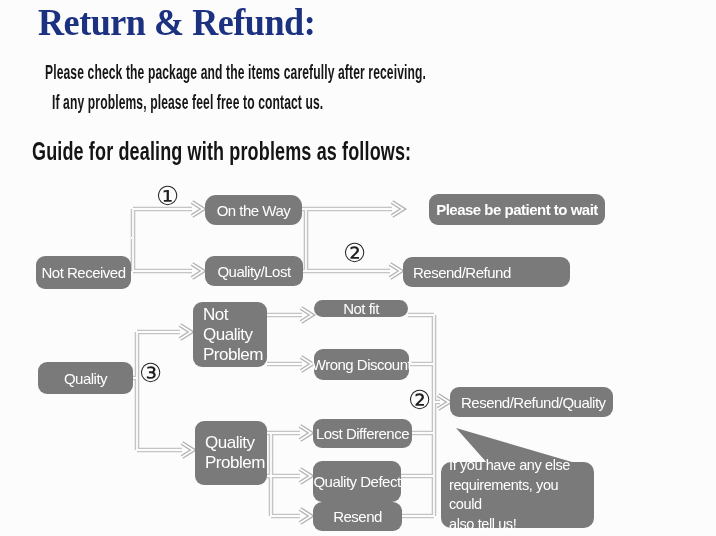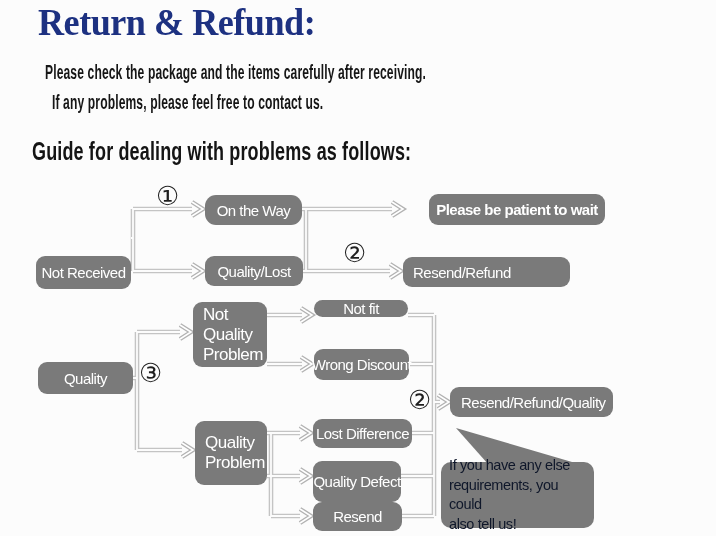--- a/index.html
+++ b/index.html
@@ -57,21 +57,21 @@
   #n-wrong-delivery         { left:314px; top:349px; width:95px;  height:31px; }
   #n-resend-refund-discount { left:450px; top:387px; width:163px; height:30px; justify-content:flex-start; padding-left:11px; }
   #n-quality-problem        { left:195px; top:421px; width:72px;  height:64px; }
   #n-color-difference       { left:313px; top:419px; width:99px;  height:29px; }
   #n-quality-defect         { left:313px; top:461px; width:88px;  height:41px; }
   #n-damage                 { left:313px; top:502px; width:89px;  height:29px; }
 
   .bubble {
     position:absolute; z-index:2;
     left:441px; top:462px; width:153px; height:66px;
-    background:#7a7a7a; color:#0f172a; border-radius:10px;
+    background:#7a7a7a; color:#ffffff; border-radius:10px;
     font-size:14.5px; letter-spacing:-0.4px; line-height:19.5px;
     white-space:pre-line; display:flex; align-items:center;
     padding-left:8px; box-sizing:border-box; text-align:left;
   }
 
   .marker {
     position:absolute; z-index:3;
     font-family:"DejaVu Sans", sans-serif;
     font-size:26px; line-height:1; color:#1f1f1f;
   }

